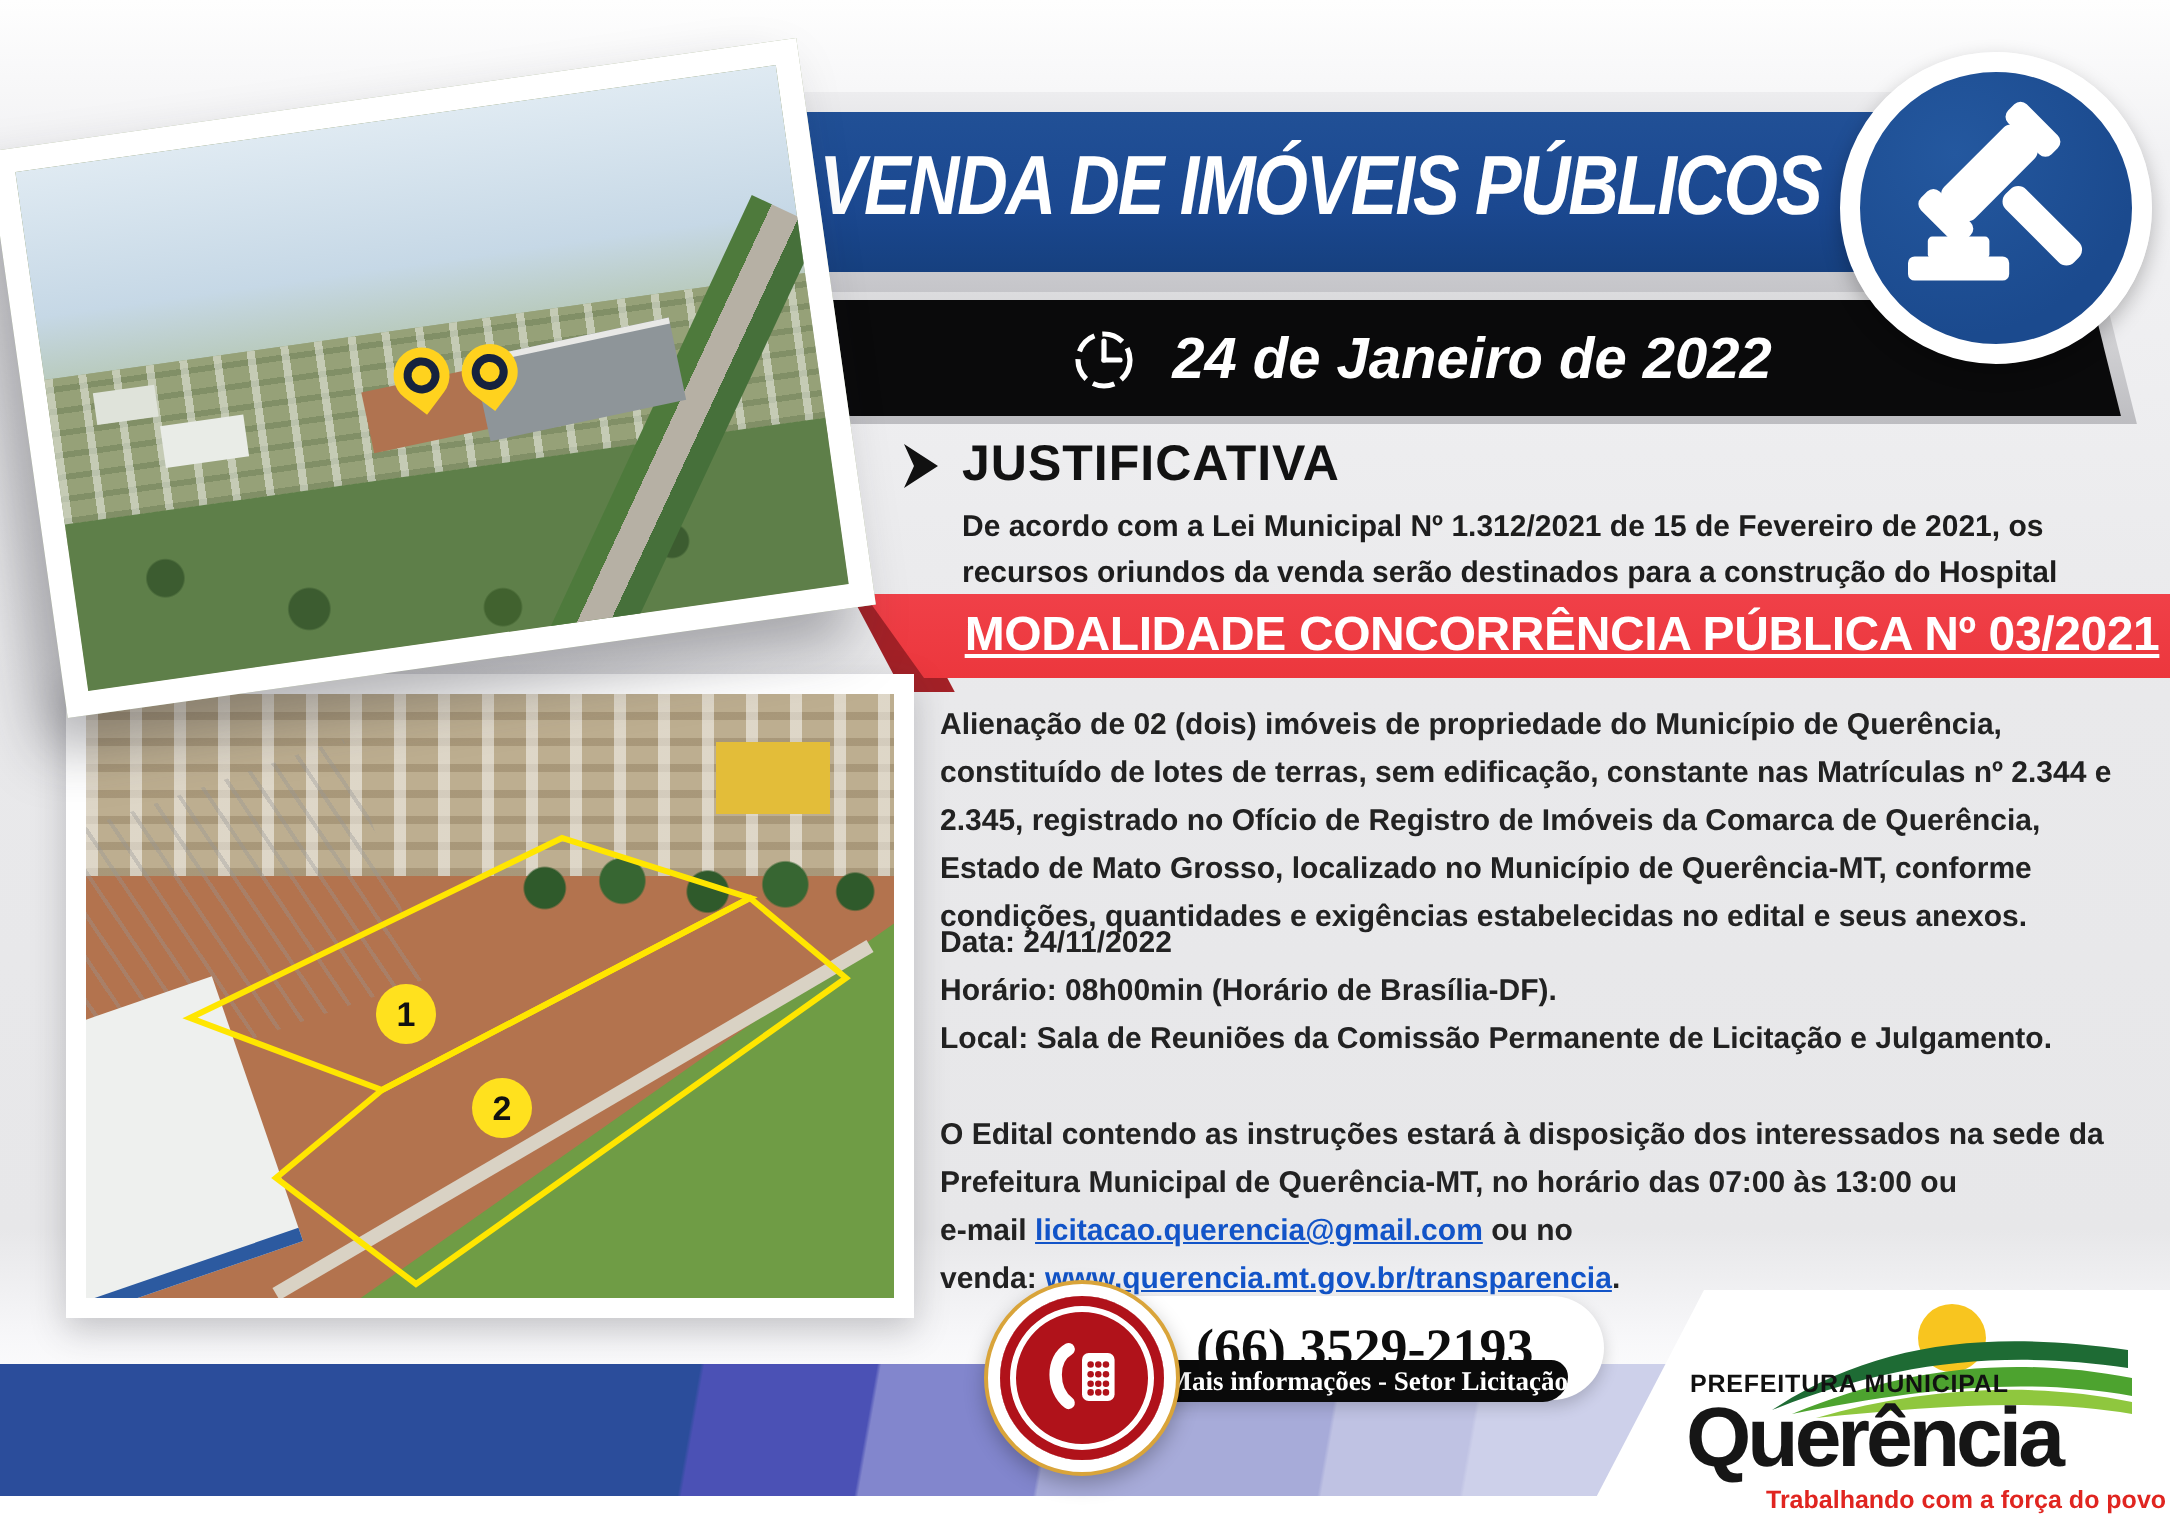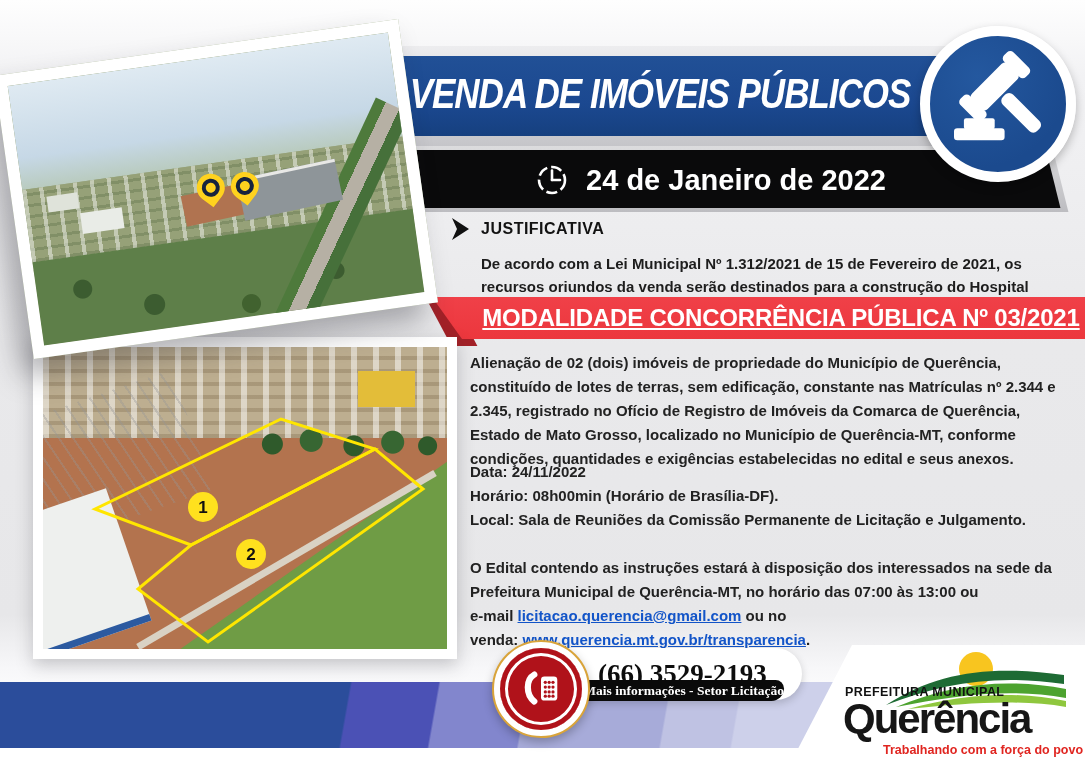--- a/index.html
+++ b/index.html
@@ -14,28 +14,28 @@
   .backing-blue{left:372px;top:46px;width:576px;height:100px;transform:skewX(14deg);transform-origin:0 0;
     background:linear-gradient(180deg,#ededef,#c5c5c9);z-index:4;}
   .banner-blue{left:383px;top:56px;width:554px;height:80px;transform:skewX(14deg);transform-origin:0 0;
     background:linear-gradient(180deg,#215096,#1b4890 60%,#16407f);z-index:5;}
   .banner-title{left:398px;top:70px;width:524px;text-align:center;color:#fff;font-size:35px;font-weight:bold;
     font-style:italic;letter-spacing:-1px;transform:scaleY(1.2);transform-origin:top;z-index:6;white-space:nowrap;}
   .backing-black{left:390px;top:146px;width:662px;height:66px;transform:skewX(14deg);transform-origin:0 0;
     background:linear-gradient(180deg,#dcdcde,#bdbdc1);z-index:4;}
   .banner-black{left:398px;top:150px;width:648px;height:58px;transform:skewX(14deg);transform-origin:0 0;
     background:#0a0a0b;z-index:5;}
-  .date-row{left:500px;top:158px;width:420px;height:44px;display:flex;align-items:center;justify-content:center;gap:16px;z-index:6;}
+  .date-row{left:500px;top:158px;width:420px;height:44px;display:flex;align-items:center;justify-content:center;gap:16px;z-index:6;font-style:italic;}
   .date-text{color:#fff;font-size:29px;font-weight:bold;white-space:nowrap;}
   .gavel-circle{left:920px;top:26px;width:136px;height:136px;border-radius:50%;
     background:radial-gradient(circle at 35% 30%,#24589f,#1b4a8e 70%);border:10px solid #fff;
     box-shadow:0 4px 10px rgba(0,0,0,.25);z-index:7;display:flex;align-items:center;justify-content:center;}
   
   .just-head{left:452px;top:218px;display:flex;align-items:center;gap:12px;z-index:3;}
-  .just-head span{font-size:16px;font-weight:bold;color:#121212;letter-spacing:.5px;}
+  .just-head span{font-size:25px;font-weight:bold;color:#121212;letter-spacing:.5px;}
   .just-para{left:481px;top:252px;width:600px;font-size:15px;font-weight:bold;color:#1d1d1d;line-height:23px;z-index:3;}
   
   .ribbon-fold{left:428px;top:302px;width:26px;height:44px;background:#a32127;transform:skewX(28deg);transform-origin:0 0;z-index:2;}
   .ribbon{left:432px;top:297px;width:653px;height:42px;background:linear-gradient(180deg,#f04048,#ec373d);
     clip-path:polygon(0 0,100% 0,100% 100%,30px 100%);z-index:3;display:flex;align-items:center;justify-content:center;padding-left:45px;box-sizing:border-box;}
   .ribbon span{color:#fff;font-size:24px;font-weight:bold;white-space:nowrap;letter-spacing:-.2px;text-decoration:underline;}
   
   .body-para{left:470px;top:351px;width:588px;font-size:15px;font-weight:bold;color:#222;line-height:24px;z-index:3;}
   .data-block{left:470px;top:460px;width:588px;font-size:15px;font-weight:bold;color:#222;line-height:24px;z-index:3;}
   .edital-block{left:470px;top:556px;width:600px;font-size:15px;font-weight:bold;color:#222;line-height:24px;z-index:3;}

